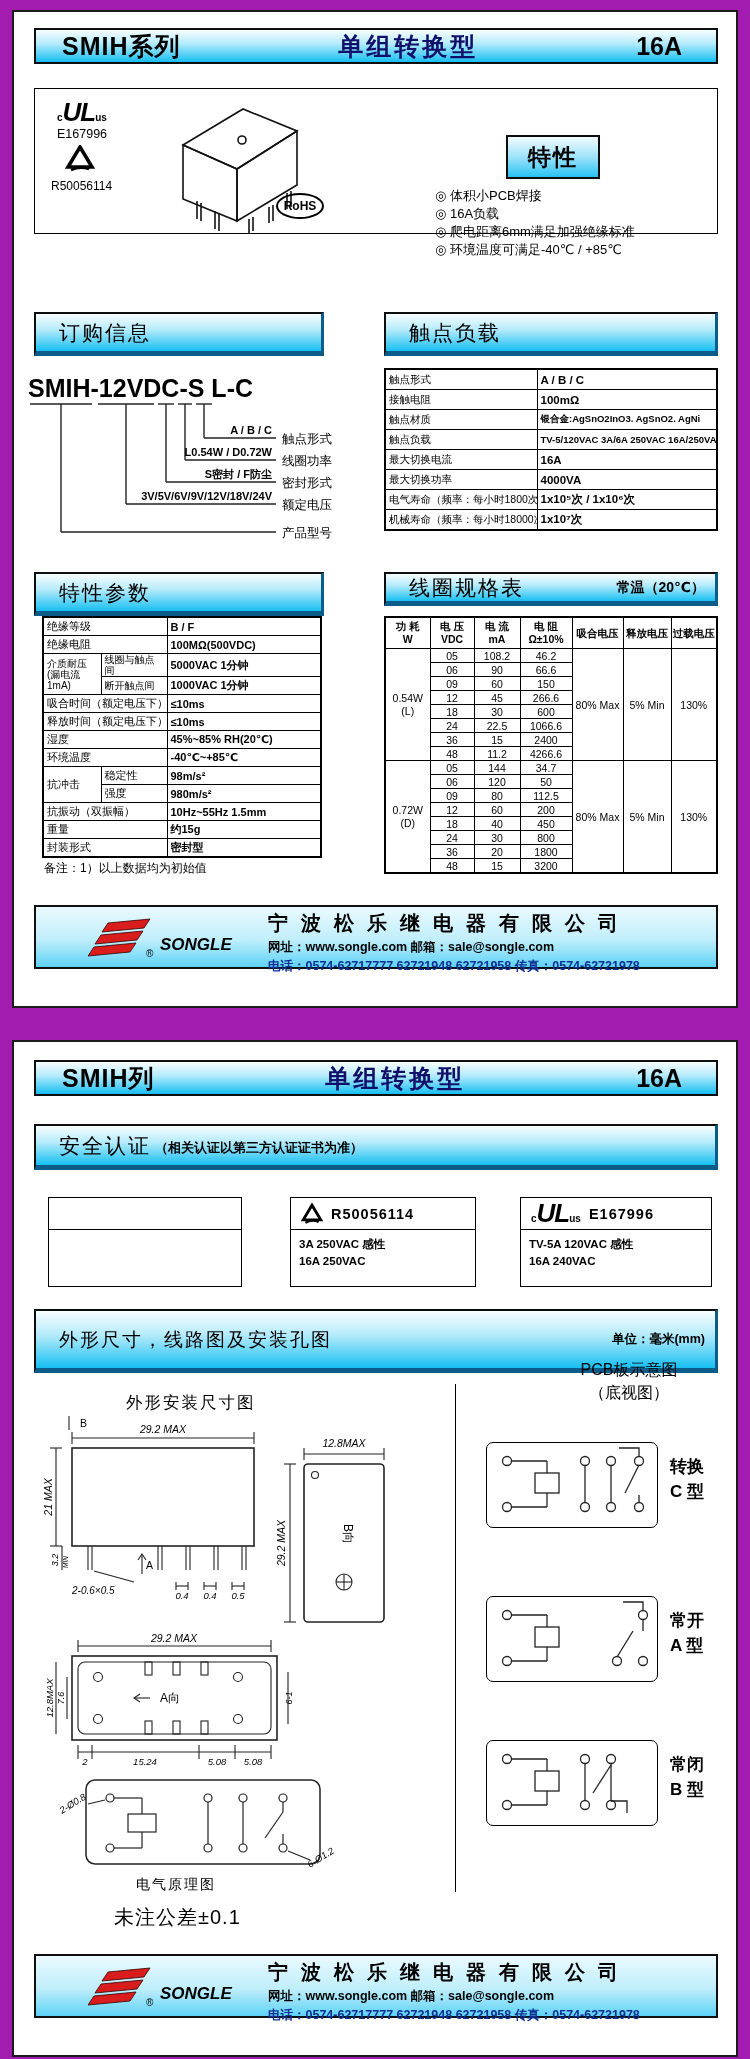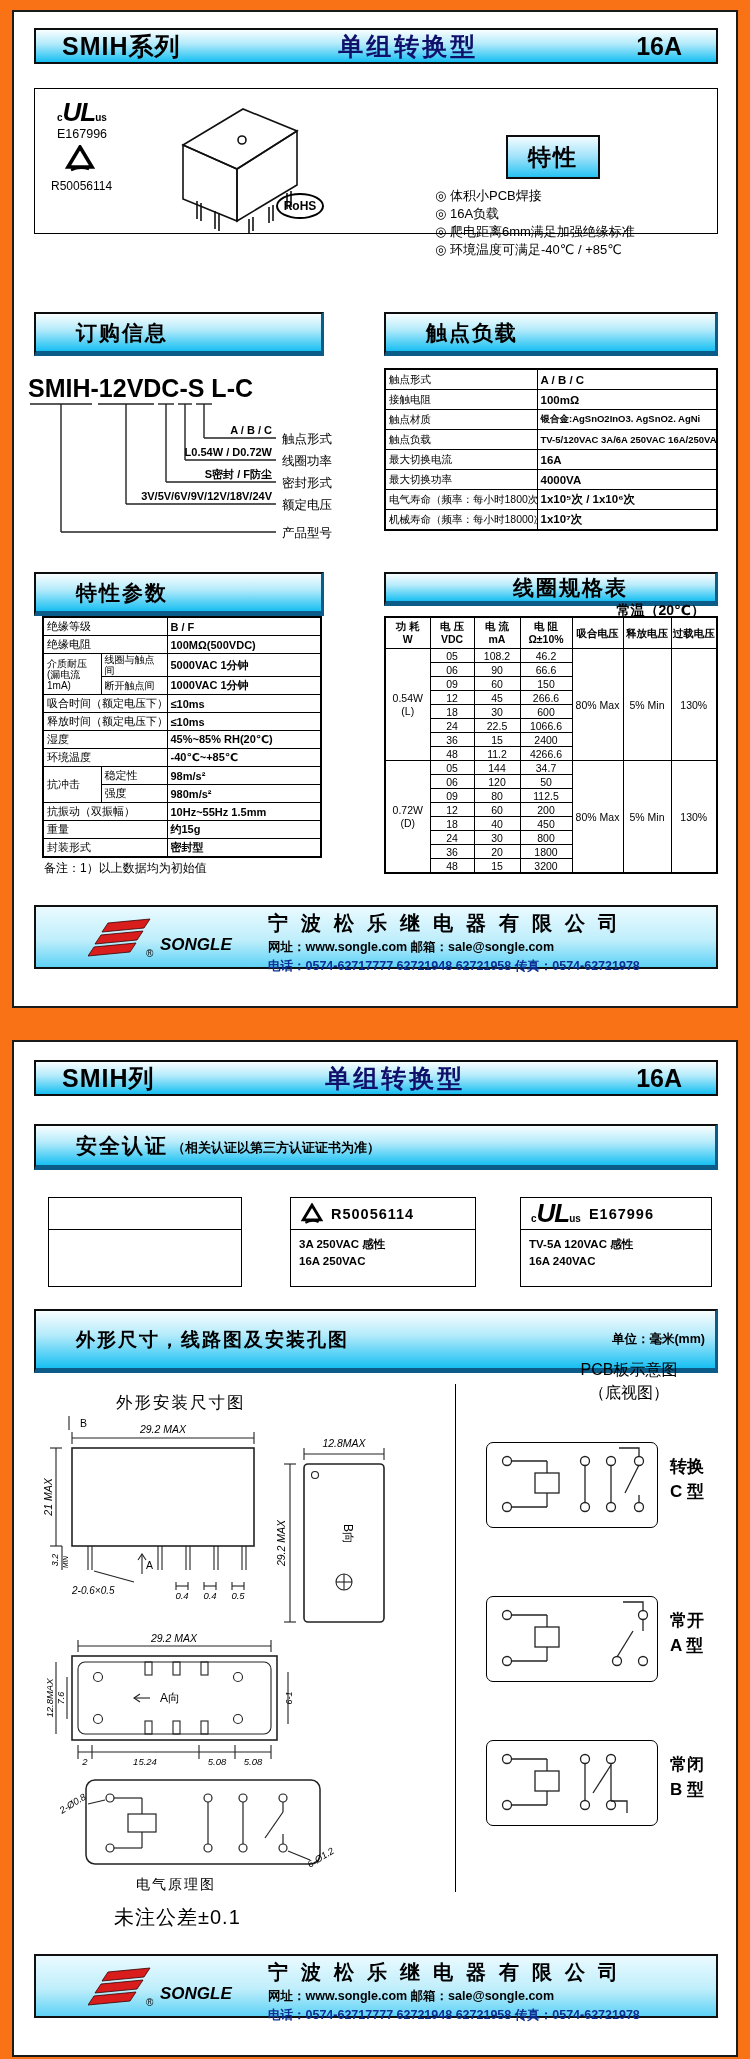--- a/index.html
+++ b/index.html
@@ -1,26 +1,26 @@
 <!DOCTYPE html>
 <html><head>
 <meta charset="utf-8">
 <style>
   html,body{margin:0;padding:0;background:#fff;}
-  #canvas{position:relative;width:750px;height:2059px;background:#f97316;overflow:hidden;
+  #canvas{position:relative;width:750px;height:2059px;background:#a21caf;overflow:hidden;
           font-family:"Liberation Sans","DejaVu Sans",sans-serif;color:#000;}
   .abs{position:absolute;box-sizing:border-box;}
   .page{border:2px solid #1b1b1b;background:#fff;}
   .bar{background:linear-gradient(180deg,#f8feff 0%,#b5ebfb 42%,#17bff2 100%);
        border:2px solid #0d0d0d;display:flex;align-items:center;}
   .bar.sec{border-right:3px solid #0b5c88;border-bottom:5px solid #0b5c88;}
   .hdr-series{font-size:25px;font-weight:bold;padding-left:26px;letter-spacing:1px;}
   .hdr-mid{flex:1;text-align:center;font-size:25px;font-weight:bold;color:#10106a;letter-spacing:3px;}
   .hdr-amp{font-size:25px;font-weight:bold;padding-right:34px;}
-  .sec-title{font-size:21px;font-weight:bold;padding-left:12px;letter-spacing:2px;margin-left:28px;}
+  .sec-title{font-size:21px;font-weight:normal;padding-left:23px;letter-spacing:2px;}
   .sec-right{margin-left:auto;font-size:14px;font-weight:bold;padding-right:10px;}
   .sec-sub{font-size:13px;font-weight:bold;padding-left:4px;padding-top:4px;}
   .tbl{border-collapse:collapse;table-layout:fixed;position:absolute;background:#fff;border:2px solid #000;}
   .tbl td{border:1px solid #000;padding:0 3px;white-space:nowrap;overflow:hidden;}
   .contact td{height:19px;font-size:10.5px;}
   .contact td.val{font-weight:bold;font-size:11.5px;}
   .contact td.val.sm{font-size:9.5px;margin-left:8px;}
   .chars td{height:17px;font-size:11px;}
   .chars td.v{font-weight:bold;font-size:11px;}
   .chars td.two{font-size:10px;line-height:11px;white-space:normal;}
@@ -254,21 +254,21 @@
             <td class="v">约15g</td>
           </tr>
     <tr>
             <td colspan="2">封装形式</td>
             <td class="v">密封型</td>
           </tr>
   </tbody>
       </table>
   <div class="abs" style="left:30px;top:848px;font-size:12px;">备注：1）以上数据均为初始值</div>
 
-  <div class="abs bar sec" style="left:370px;top:560px;width:334px;height:34px;flex-direction:column;">
+  <div class="abs bar sec" style="left:370px;top:560px;width:334px;height:34px;">
     <span class="sec-title">线圈规格表</span>
     <span class="sec-right">常温（20℃）</span>
   </div>
   <table class="tbl coil" style="left:370px;top:604px;width:334px;">
     <colgroup>
           <col style="width:45px">
           <col style="width:44px">
           <col style="width:46px">
           <col style="width:52px">
           <col style="width:51px">
@@ -515,21 +515,21 @@
         <line x1="124" y1="24" x2="106" y2="52"></line>
         <polyline points="124,60 140,60 140,72"></polyline>
       </g>
     </svg>
   </div>
   <div class="abs pcblabel" style="left:656px;top:710px;">
     <div>常闭</div>
     <div>B 型</div>
   </div>
 
-  <div class="abs" style="left:102px;top:350px;font-size:16.5px;letter-spacing:2px;">外形安装尺寸图</div>
+  <div class="abs" style="left:112px;top:350px;font-size:16.5px;letter-spacing:2px;">外形安装尺寸图</div>
 
   <svg class="abs" style="left:28px;top:372px;" width="400" height="212" viewBox="0 0 400 212">
     <g fill="none" stroke="#222" stroke-width="1.1">
       <line x1="27" y1="2" x2="27" y2="16"></line>
       <line x1="30" y1="24" x2="212" y2="24"></line>
           <line x1="30" y1="18" x2="30" y2="30"></line>
           <line x1="212" y1="18" x2="212" y2="30"></line>
       <rect x="30" y="34" width="182" height="98" stroke-width="1.6"></rect>
       <line x1="14" y1="34" x2="14" y2="132"></line>
           <line x1="8" y1="34" x2="20" y2="34"></line>

